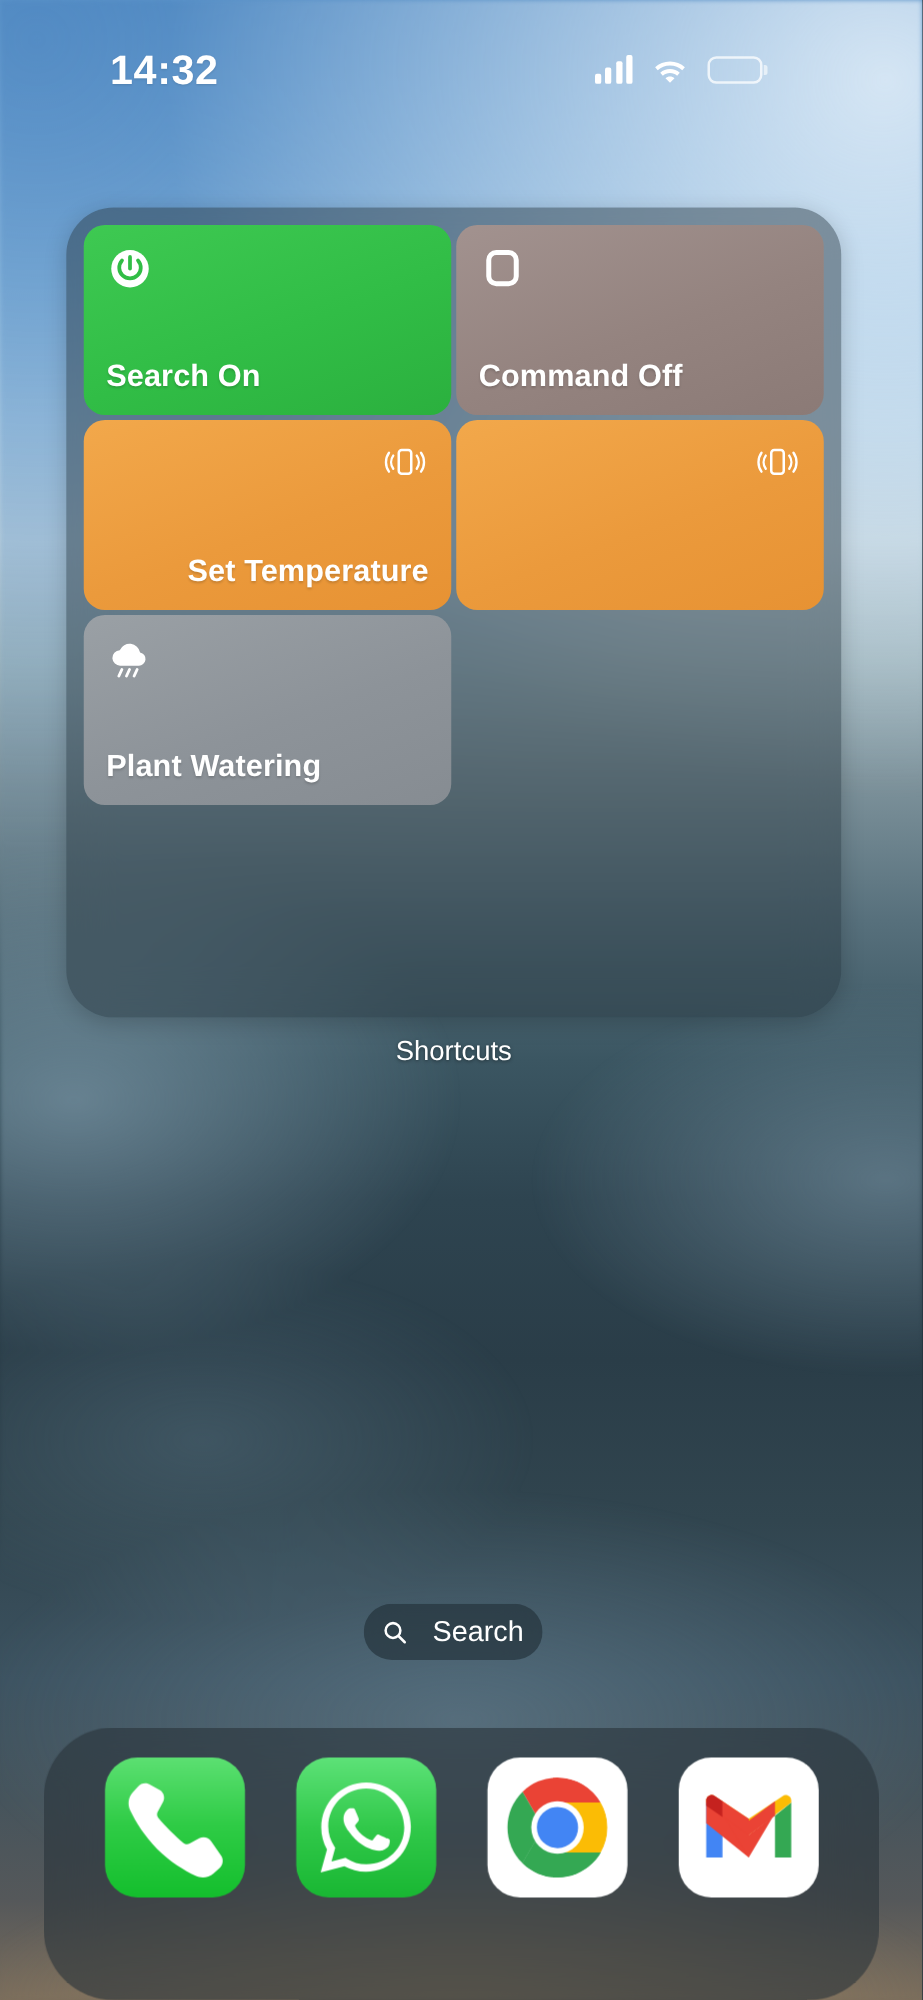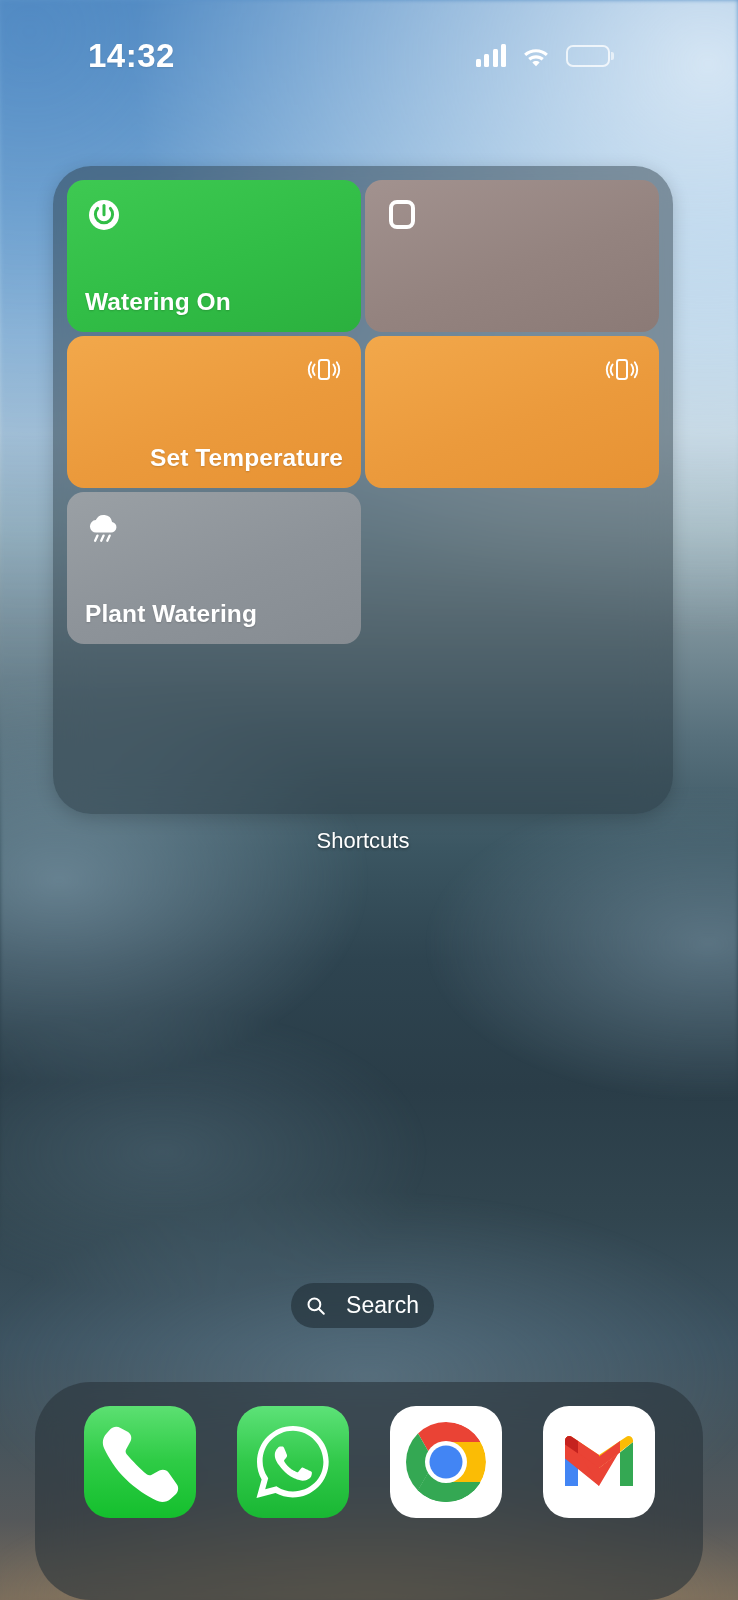--- a/index.html
+++ b/index.html
@@ -193,29 +193,30 @@
     <div id="shortcuts-widget">
 
       <div class="tile t-green">
         <span>
           <svg class="tile-icon" viewBox="0 0 38 38">
             <circle cx="19" cy="19" r="15" fill="#fff"></circle>
             <path d="M19 9.5v9.3" stroke="#31bd46" stroke-width="3" stroke-linecap="round" fill="none"></path>
             <path d="M12.6 12.4a8.6 8.6 0 1 0 12.8 0" stroke="#31bd46" stroke-width="3" stroke-linecap="round" fill="none"></path>
           </svg>
         </span>
-        <span class="tile-label">Watering On</span>
+        <span class="tile-label">Search On</span>
       </div>
 
       <div class="tile t-taupe">
         <span>
           <svg class="tile-icon" viewBox="0 0 38 38">
             <rect x="8" y="6" width="22" height="25" rx="6" ry="6" fill="none" stroke="#fff" stroke-width="4"></rect>
           </svg>
         </span>
+        <span class="tile-label">Command Off</span>
       </div>
 
       <div class="tile t-orange">
         <span>
           <svg class="tile-icon" viewBox="0 0 38 38">
             <rect x="14" y="8" width="10" height="19" rx="2.4" ry="2.4" fill="none" stroke="#fff" stroke-width="2"></rect>
             <path d="M9.6 12.5a9 9 0 0 0 0 10.5" stroke="#fff" stroke-width="1.9" fill="none" stroke-linecap="round"></path>
             <path d="M6.2 10.2a13 13 0 0 0 0 15.1" stroke="#fff" stroke-width="1.9" fill="none" stroke-linecap="round"></path>
             <path d="M28.4 12.5a9 9 0 0 1 0 10.5" stroke="#fff" stroke-width="1.9" fill="none" stroke-linecap="round"></path>
             <path d="M31.8 10.2a13 13 0 0 1 0 15.1" stroke="#fff" stroke-width="1.9" fill="none" stroke-linecap="round"></path>

